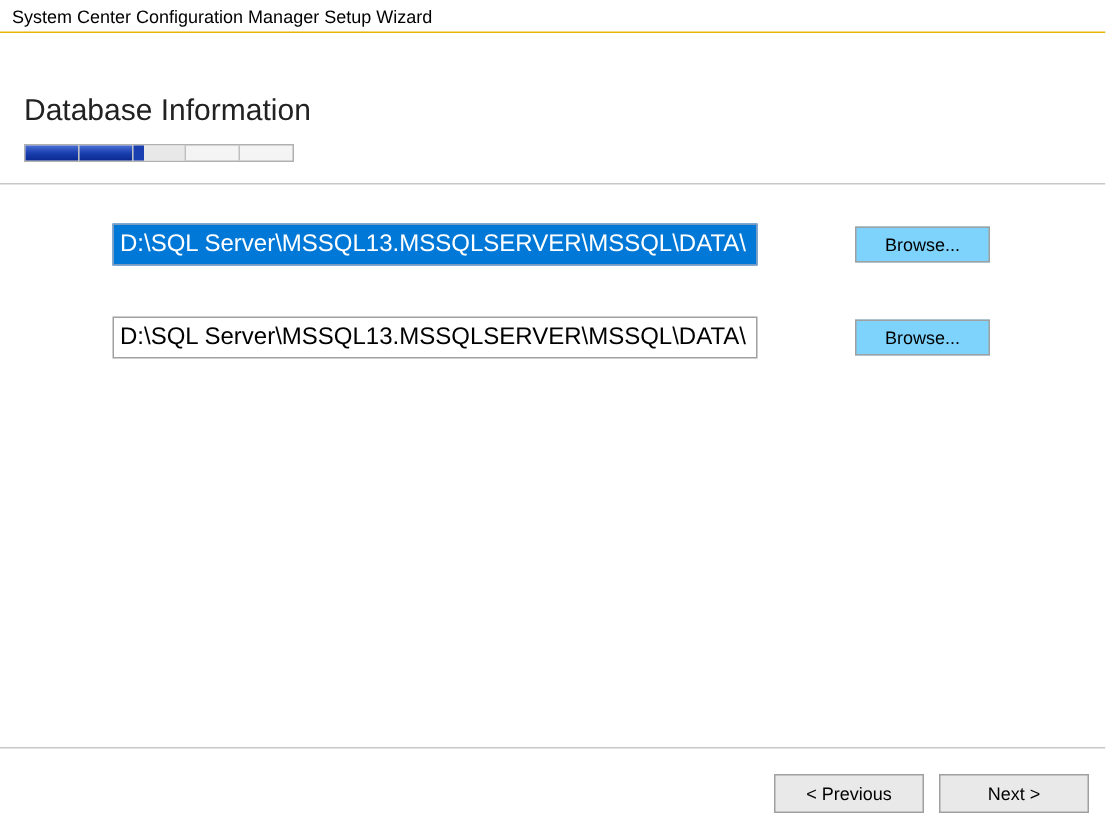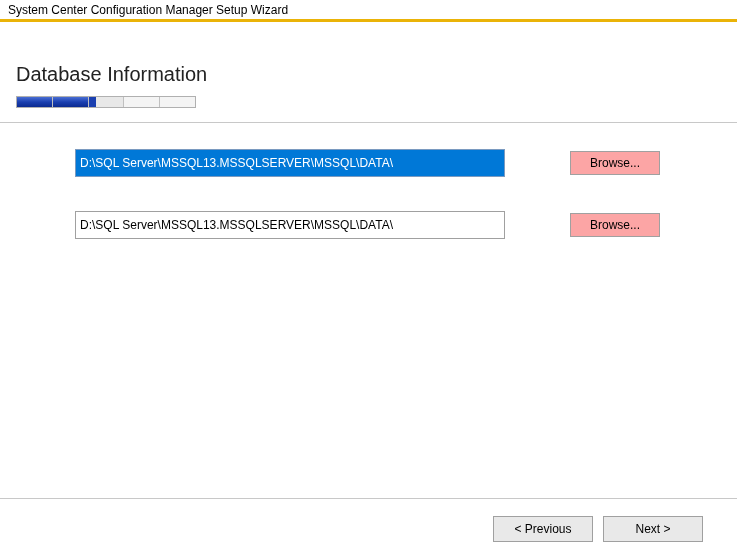--- a/index.html
+++ b/index.html
@@ -8,21 +8,21 @@
       font-size: 12px;
       background: #fff;
       width: 737px;
       height: 558px;
       overflow: hidden;
       position: relative;
       color: #000;
     }
     .titlebar {
       height: 22px;
-      border-bottom: 3px solid #eab308;
+      border-bottom: 1px solid #eab308;
       padding: 2px 8px;
       font-size: 12px;
       display: flex;
       align-items: center;
       background: #fff;
     }
     .header {
       padding: 16px 16px 10px 16px;
     }
     .header-title {
@@ -73,50 +73,50 @@
       align-items: center;
       gap: 65px;
       margin-bottom: 34px;
     }
     .text-input {
       width: 430px;
       height: 22px;
       border: 1px solid #7a9ac0;
       padding: 13px 4px;
       font-family: inherit;
-      font-size: 12px;
+      font-size: 16px;
       outline: none;
     }
     .text-input.selected {
       background: #0078d7;
       color: #fff;
     }
     .text-input.selected::selection { background:#0078d7; color:#fff; }
     .text-input:not(.selected) {
       border: 1px solid #a0a0a0;
     }
     .browse-btn {
       width: 90px;
       height: 24px;
-      background: #fca5a5;
+      background: #7dd3fc;
       border: 1px solid #a0a0a0;
       font-family: inherit;
       font-size: 12px;
       cursor: pointer;
       text-align: center;
     }
     .footer {
       position: absolute;
       left: 0; right: 0; bottom: 0;
       height: 60px;
       border-top: 1px solid #c8c8c8;
       display: flex;
       align-items: center;
       justify-content: flex-end;
-      padding-right: 34px;
+      padding-right: 11px;
       gap: 10px;
       background: #fff;
     }
     .nav-btn {
       width: 100px;
       height: 26px;
       background: #e9e9e9;
       border: 1px solid #a0a0a0;
       font-family: inherit;
       font-size: 12px;

